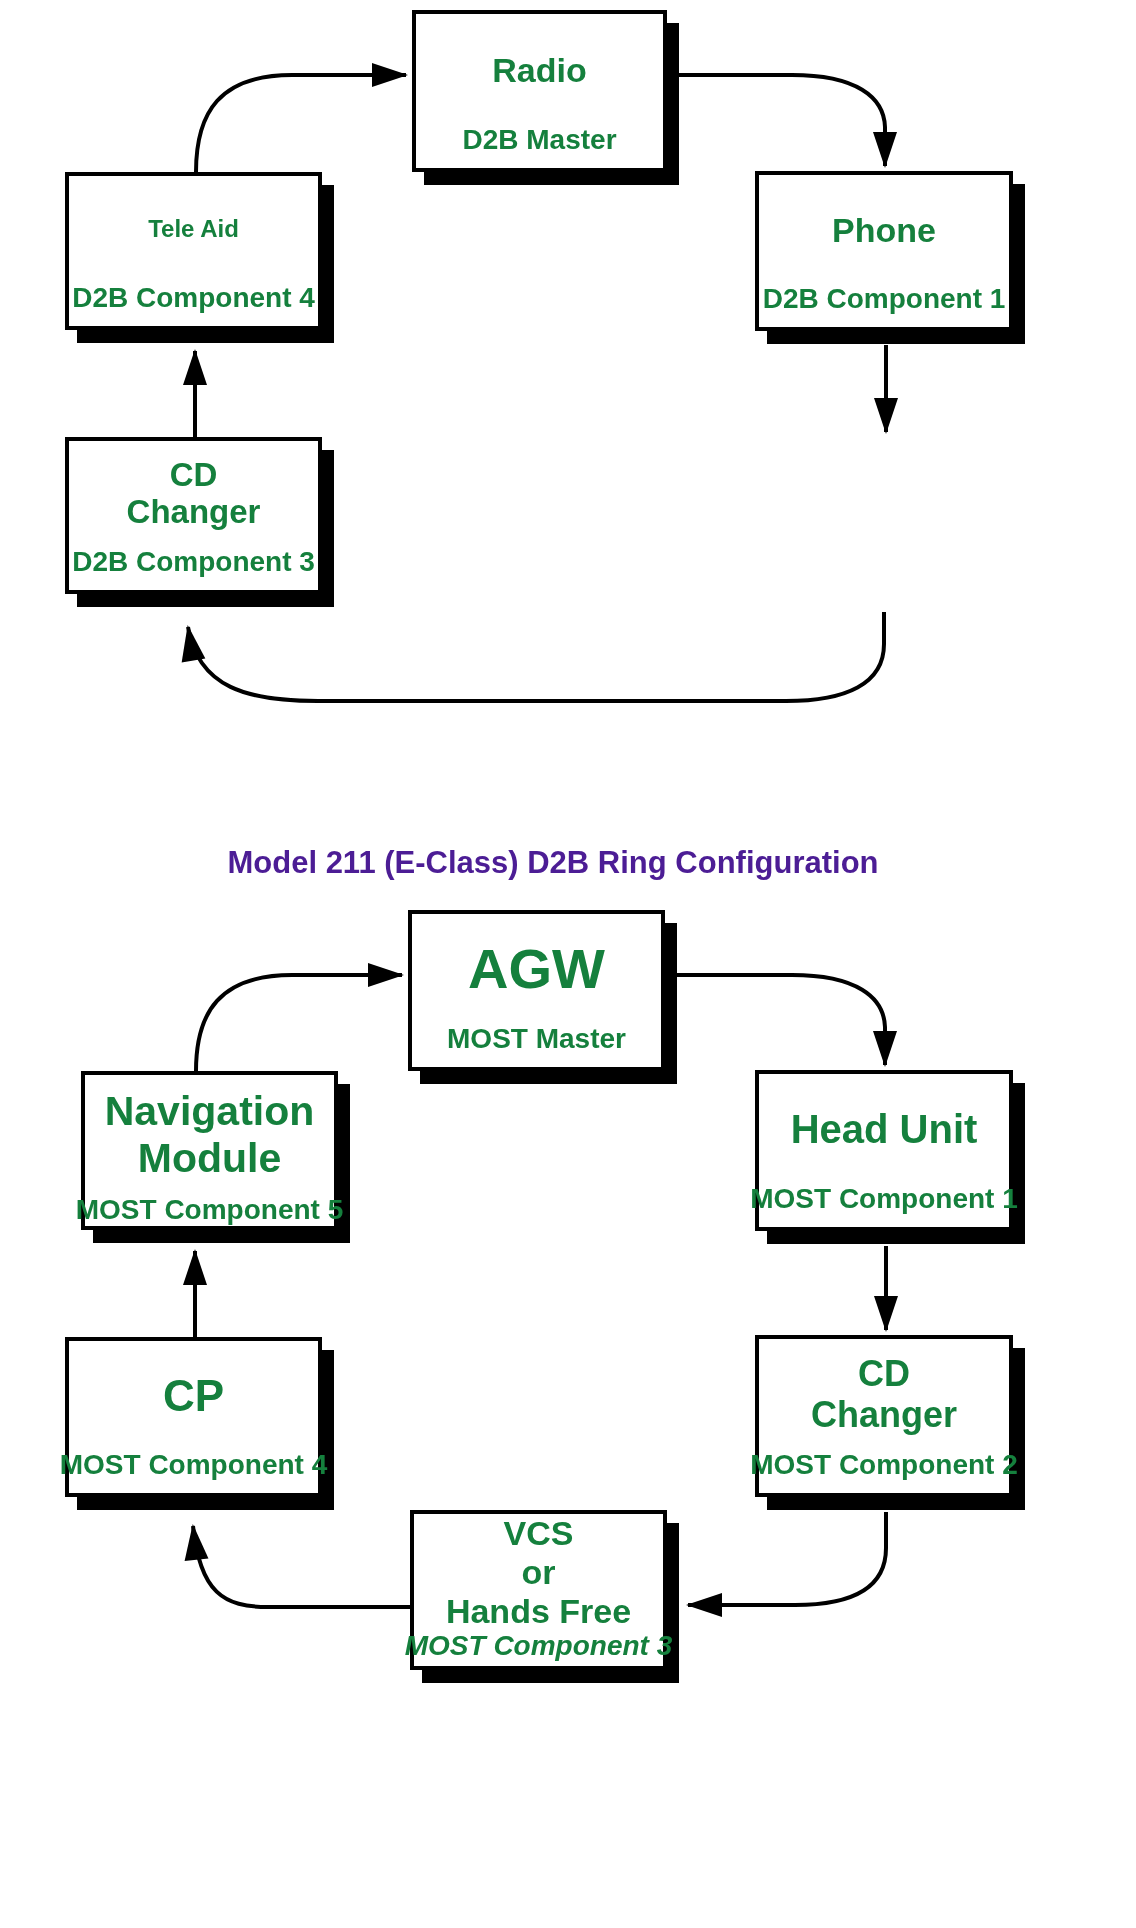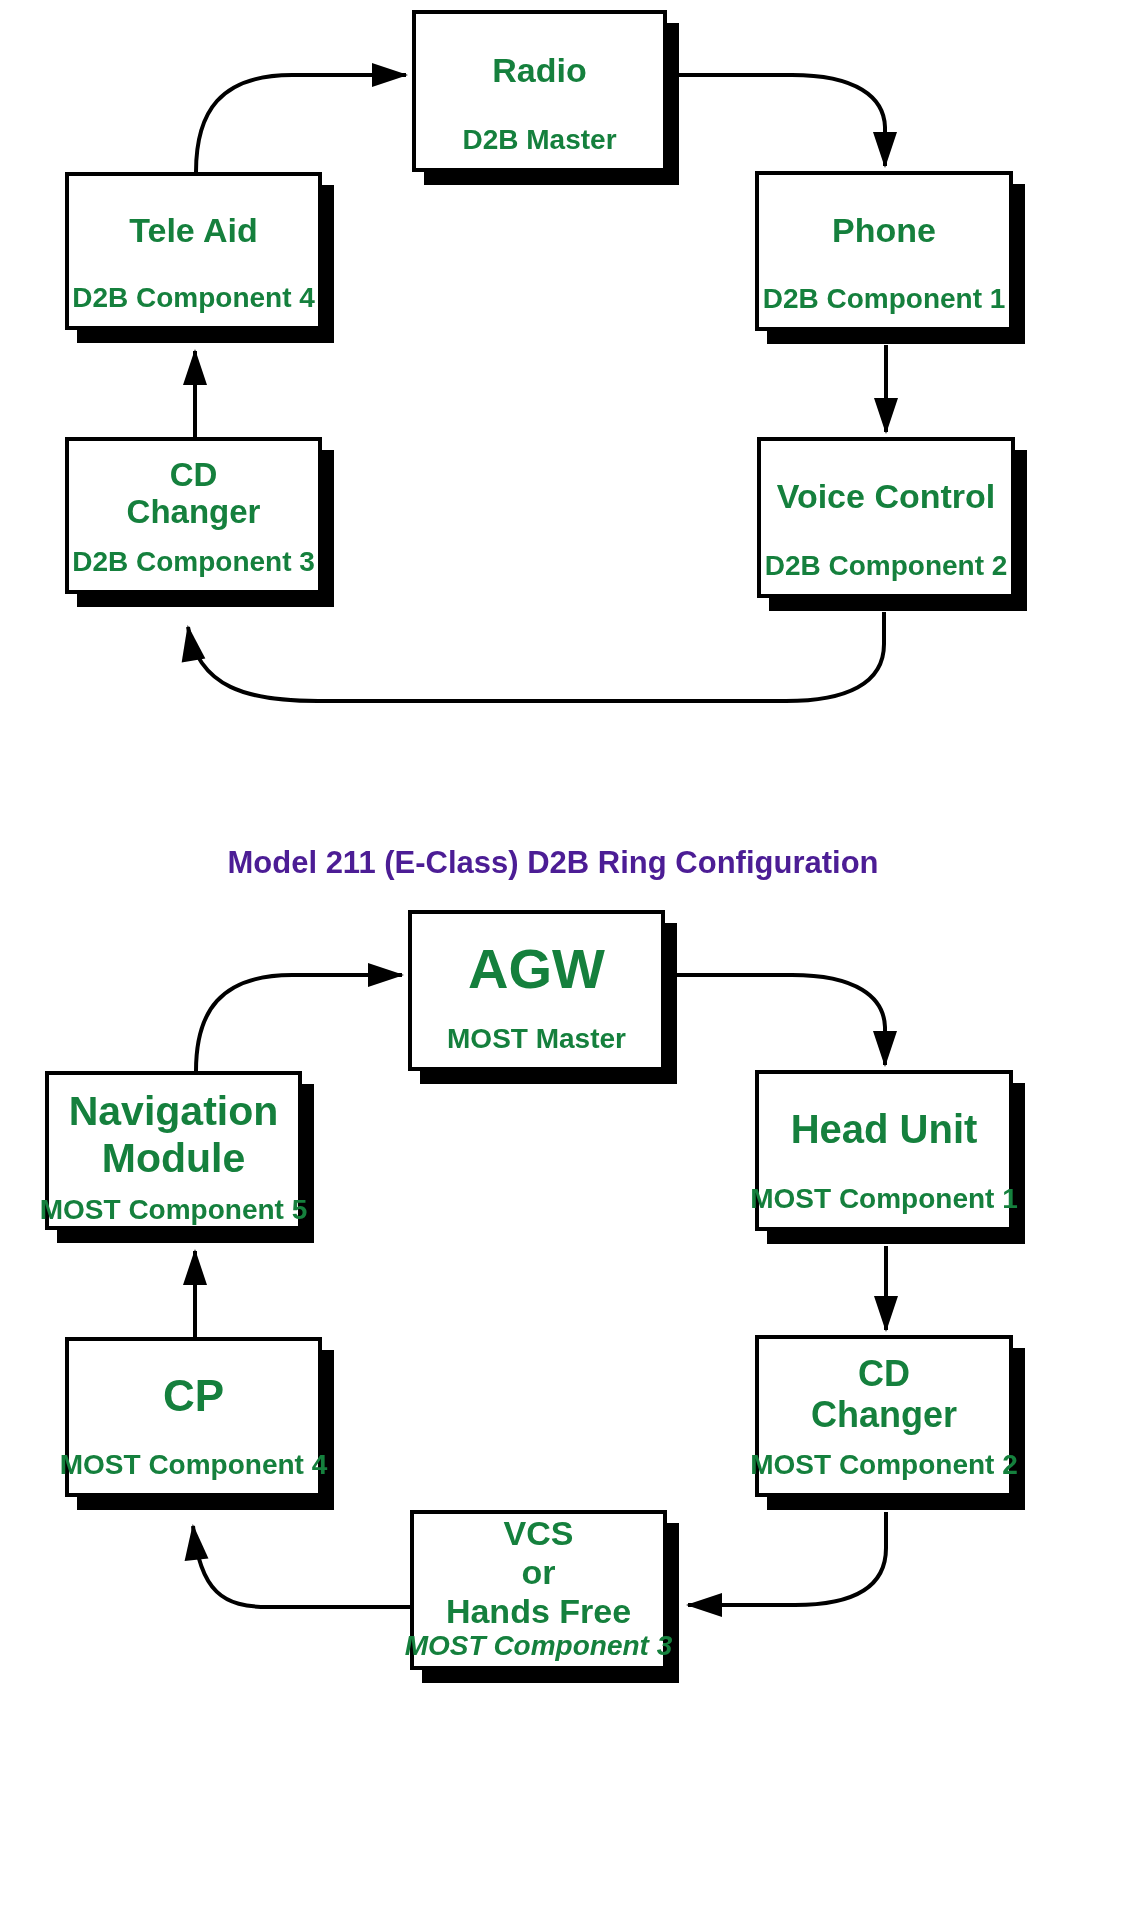--- a/index.html
+++ b/index.html
@@ -57,35 +57,35 @@
   
   #node-radio   { left:412px; top:10px;   width:255px; height:162px; }
   #node-radio .node-title { font-size:34px; }
   #node-phone   { left:755px; top:171px;  width:258px; height:160px; }
   #node-phone .node-title { font-size:34px; }
   #node-voice   { left:757px; top:437px;  width:258px; height:161px; }
   #node-voice .node-title { font-size:34px; }
   #node-cdc1    { left:65px;  top:437px;  width:257px; height:157px; }
   #node-cdc1 .node-title { font-size:33px; }
   #node-tele    { left:65px;  top:172px;  width:257px; height:158px; }
-  #node-tele .node-title { font-size:34px; }
+  #node-tele .node-title { font-size:24px; }
 
   
   #node-agw     { left:408px; top:910px;  width:257px; height:161px; }
   #node-agw .node-title { font-size:56px; }
   #node-head    { left:755px; top:1070px; width:258px; height:161px; }
   #node-head .node-title { font-size:40px; }
   #node-cdc2    { left:755px; top:1335px; width:258px; height:162px; }
   #node-cdc2 .node-title { font-size:36px; }
   #node-vcs     { left:410px; top:1510px; width:257px; height:160px; }
   #node-vcs .node-title { font-size:34px; line-height:1.15; }
   #node-vcs .node-sub { padding-bottom:6px;font-style:italic; }
   #node-cp      { left:65px;  top:1337px; width:257px; height:160px; }
   #node-cp .node-title { font-size:44px; }
-  #node-nav     { left:45px;  top:1071px; width:257px; height:159px; }
+  #node-nav     { left:81px;  top:1071px; width:257px; height:159px; }
   #node-nav .node-title { font-size:41px; line-height:1.15; }
   #node-nav .node-sub { padding-bottom:0; }
 
   .caption {
     position:absolute;
     left:0;
     top:845px;
     width:1106px;
     text-align:center;
     font-weight:bold;
@@ -127,24 +127,20 @@
   <div class="node" id="node-radio">
     <div class="node-title">Radio</div>
     <div class="node-sub">D2B Master</div>
   </div>
 
   <div class="node" id="node-phone">
     <div class="node-title">Phone</div>
     <div class="node-sub">D2B Component 1</div>
   </div>
 
-  <div class="node" id="node-voice">
-    <div class="node-title">Voice Control</div>
-    <div class="node-sub">D2B Component 2</div>
-  </div>
 
   <div class="node" id="node-cdc1">
     <div class="node-title">CD
 Changer</div>
     <div class="node-sub">D2B Component 3</div>
   </div>
 
   <div class="node" id="node-tele">
     <div class="node-title">Tele Aid</div>
     <div class="node-sub">D2B Component 4</div>

